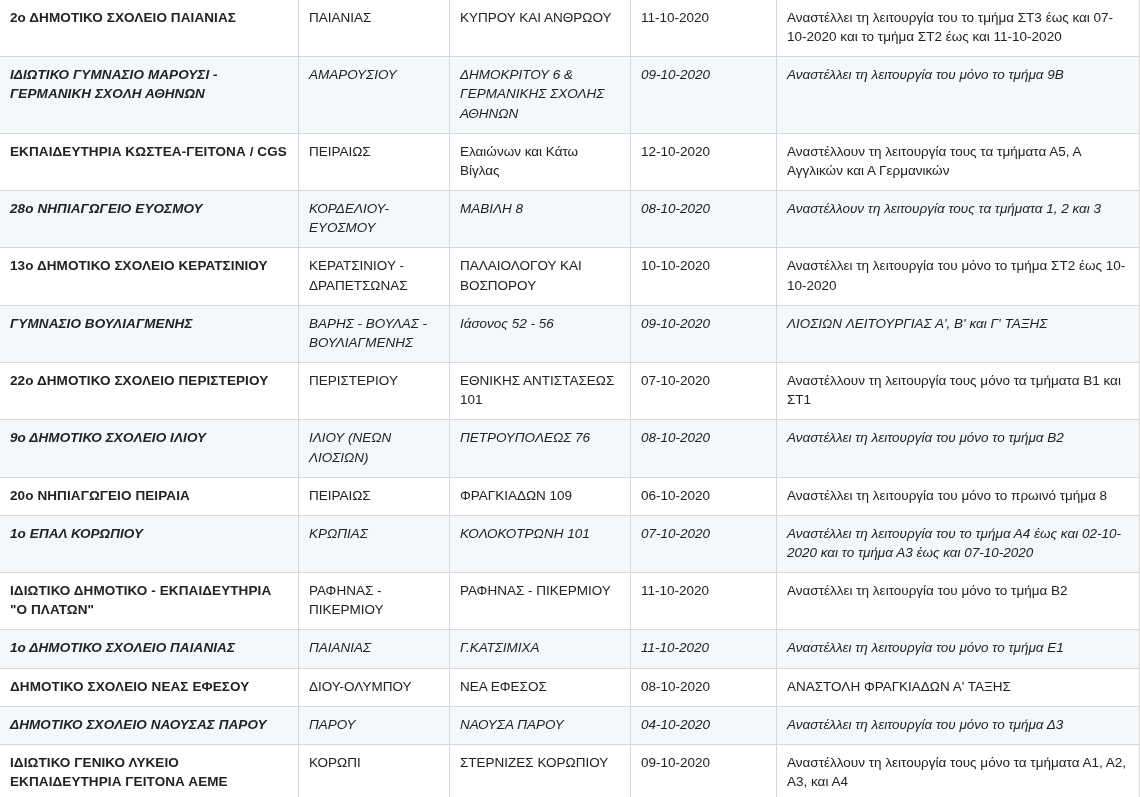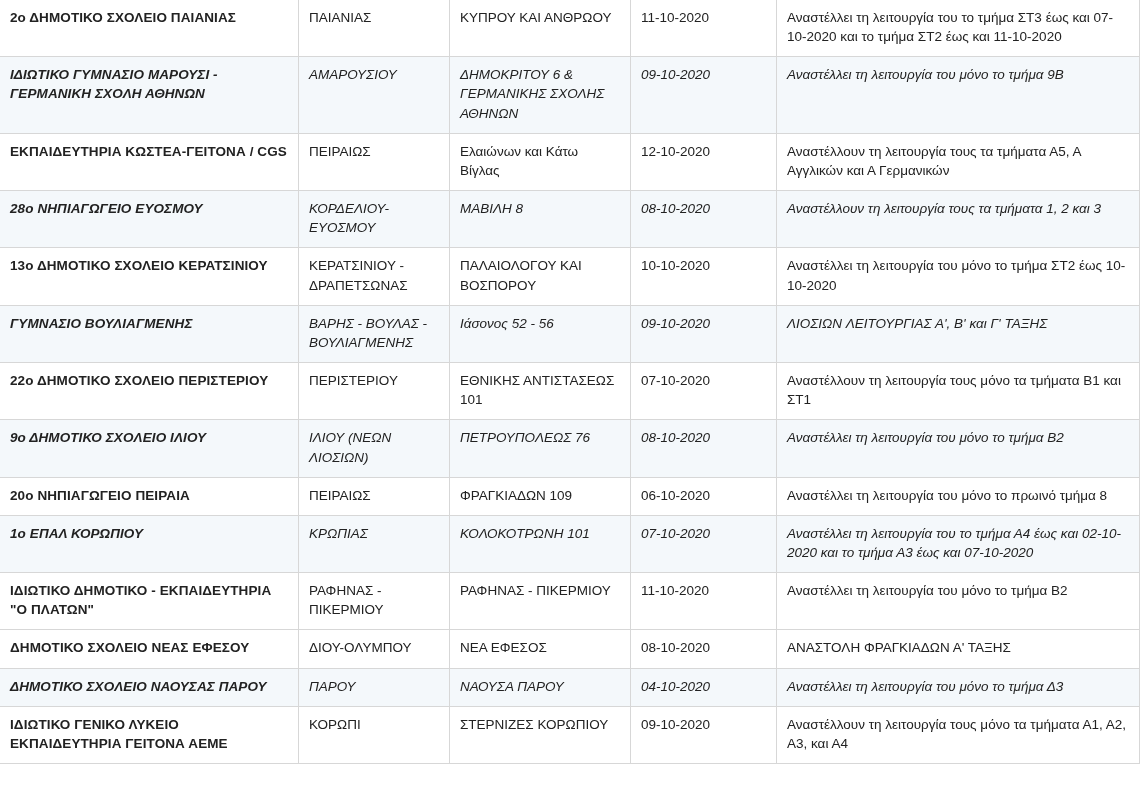--- a/index.html
+++ b/index.html
@@ -132,20 +132,27 @@
         <td class="col-date">07-10-2020</td>
         <td class="col-note">Αναστέλλει τη λειτουργία του το τμήμα Α4 έως και 02-10-2020 και το τμήμα Α3 έως και 07-10-2020</td>
       </tr>
       <tr>
         <td class="col-name">ΙΔΙΩΤΙΚΟ ΔΗΜΟΤΙΚΟ - ΕΚΠΑΙΔΕΥΤΗΡΙΑ "Ο ΠΛΑΤΩΝ"</td>
         <td class="col-municipality">ΡΑΦΗΝΑΣ - ΠΙΚΕΡΜΙΟΥ</td>
         <td class="col-address">ΡΑΦΗΝΑΣ - ΠΙΚΕΡΜΙΟΥ</td>
         <td class="col-date">11-10-2020</td>
         <td class="col-note">Αναστέλλει τη λειτουργία του μόνο το τμήμα Β2</td>
       </tr>
+      <tr class="alt">
+        <td class="col-name">1ο ΔΗΜΟΤΙΚΟ ΣΧΟΛΕΙΟ ΠΑΙΑΝΙΑΣ</td>
+        <td class="col-municipality">ΠΑΙΑΝΙΑΣ</td>
+        <td class="col-address">Γ.ΚΑΤΣΙΜΙΧΑ</td>
+        <td class="col-date">11-10-2020</td>
+        <td class="col-note">Αναστέλλει τη λειτουργία του μόνο το τμήμα Ε1</td>
+      </tr>
       <tr>
         <td class="col-name">ΔΗΜΟΤΙΚΟ ΣΧΟΛΕΙΟ ΝΕΑΣ ΕΦΕΣΟΥ</td>
         <td class="col-municipality">ΔΙΟΥ-ΟΛΥΜΠΟΥ</td>
         <td class="col-address">ΝΕΑ ΕΦΕΣΟΣ</td>
         <td class="col-date">08-10-2020</td>
         <td class="col-note">ΑΝΑΣΤΟΛΗ ΦΡΑΓΚΙΑΔΩΝ Α' ΤΑΞΗΣ</td>
       </tr>
       <tr class="alt">
         <td class="col-name">ΔΗΜΟΤΙΚΟ ΣΧΟΛΕΙΟ ΝΑΟΥΣΑΣ ΠΑΡΟΥ</td>
         <td class="col-municipality">ΠΑΡΟΥ</td>

